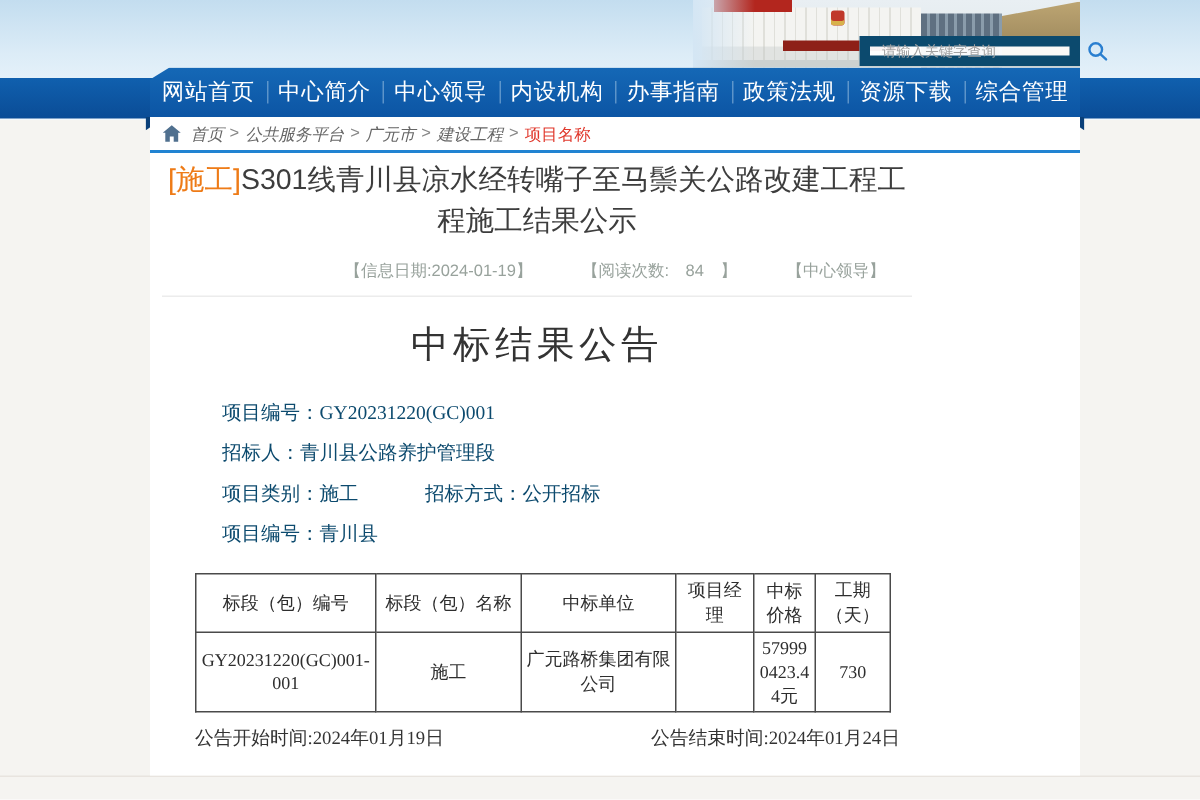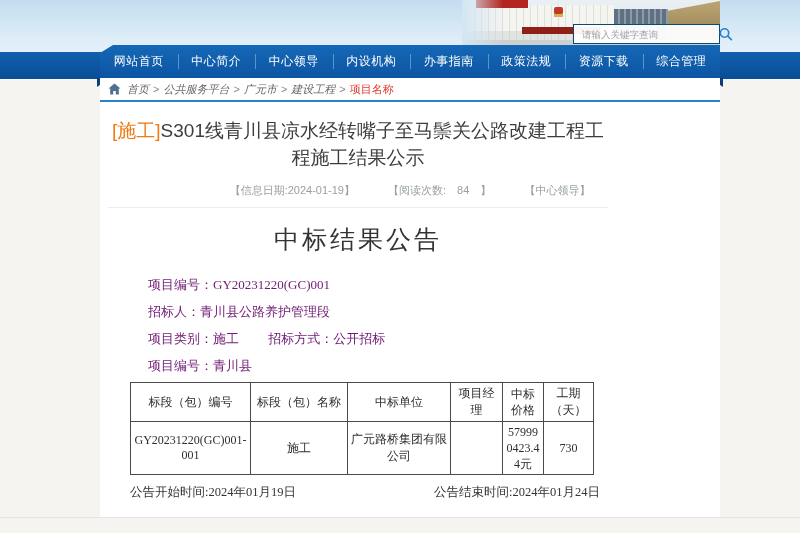--- a/index.html
+++ b/index.html
@@ -23,71 +23,71 @@
   .roof-sign{position:absolute;left:14px;top:0;width:52px;height:8px;background:#b3261e;}
   .street{position:absolute;left:0;bottom:0;width:100%;height:5px;background:#ccd1d0;}
   .glass-tower{position:absolute;left:152px;top:9px;width:54px;height:36px;
     background:repeating-linear-gradient(90deg,#5f7081 0 4px,#8a9cab 4px 6px);}
   .gold-tower{position:absolute;left:206px;top:1px;width:52px;height:44px;
     background:linear-gradient(180deg,#bda572 0%,#8f7c54 100%);
     clip-path:polygon(0 22%,100% 0,100% 100%,0 100%);}
   .photo .fade{position:absolute;inset:0;background:linear-gradient(90deg,#d4e6f4 0%,rgba(212,230,244,0) 16%);}
   
   .search{position:absolute;left:573px;top:24px;width:147px;height:20px;z-index:4;
-    background:rgba(255,255,255,.95);border:1px solid #0c4a6e;box-sizing:border-box;
+    background:rgba(255,255,255,.95);border:7px solid #0c4a6e;box-sizing:border-box;
     display:flex;align-items:center;}
   .search input{flex:1;border:none;outline:none;background:transparent;
     font-size:9.5px;color:#555;padding:0 4px 0 8px;font-family:inherit;}
   .search input::placeholder{color:#a2a2a2;}
   .search .mag{width:16px;height:14px;flex:0 0 16px;cursor:pointer;margin-right:3px;}
   
   .nav-tail{position:absolute;top:52px;height:27px;z-index:1;
     background:linear-gradient(180deg,#1060ae,#0a4c96);}
   .tail-left{left:0;width:106px;}
   .tail-right{left:714px;width:86px;}
   .fold{position:absolute;top:78px;width:13px;height:9px;background:#093f78;z-index:1;}
   .fold-left{left:97px;clip-path:polygon(0 0,100% 0,0 100%);}
   .fold-right{left:710px;clip-path:polygon(0 0,100% 0,100% 100%);}
   .nav{position:absolute;left:100px;top:45px;width:620px;height:33px;z-index:3;
     background:linear-gradient(180deg,#1568b6 0%,#0c55a4 100%);
     display:flex;align-items:stretch;
     clip-path:polygon(13px 0,100% 0,100% 100%,0 100%,0 8px);}
   .nav-item{flex:1;position:relative;display:flex;align-items:center;justify-content:center;
-    color:#ffffff;font-size:12px;cursor:pointer;letter-spacing:.5px;}
+    color:#ffffff;font-size:15px;cursor:pointer;letter-spacing:.5px;}
   .nav-item:not(:first-child)::before{content:"";position:absolute;left:0;top:9px;bottom:9px;width:1px;
     background:rgba(186,214,238,.45);}
   
   .page-white{position:absolute;left:100px;top:78px;width:620px;height:439px;background:#ffffff;z-index:2;}
   .page-bottom-line{position:absolute;left:0;top:517px;width:800px;border-top:1px solid #e8e4df;z-index:0;}
   
   .breadcrumb{position:absolute;left:0;top:0;width:620px;height:24px;box-sizing:border-box;
     border-bottom:2px solid #2183d2;background:#fff;
     display:flex;align-items:center;font-size:11px;color:#666;padding-left:8px;}
   .breadcrumb .home-icon{width:13px;height:12px;margin-right:4px;margin-top:-1px;}
   .crumb{cursor:pointer;margin:0 2px;color:#666;text-decoration:none;font-style:italic;}
   .crumb-sep{color:#888;margin:0 2px;}
   .crumb-current{color:#e0382c;margin-left:2px;}
   
-  .article{position:absolute;left:0;top:26px;width:516px;}
+  .article{position:absolute;left:0;top:16px;width:516px;}
   .title{width:500px;margin:13px 0 0 8px;text-align:center;
     font-size:19px;line-height:27px;color:#3d3d3d;}
   .title .cat{color:#ee7b17;}
   .meta{margin-top:12px;width:620px;text-align:center;font-size:11px;color:#98a29c;}
   .meta span{margin:0 15px;}
   .meta .print{cursor:pointer;}
   .meta-divider{margin:9px 8px 0 8px;border-bottom:1px solid #ececec;}
   .notice-heading{width:500px;margin:15px 0 15px 8px;text-align:center;
     font-family:"Liberation Serif","DejaVu Serif",serif;
     font-size:25px;color:#333;letter-spacing:3px;}
   .fields{margin:8px 0 0 48px;font-family:"Liberation Serif","DejaVu Serif",serif;
-    font-size:13px;color:#701a75;}
+    font-size:13px;color:#0c4a6e;}
   .field-row{line-height:27px;height:27px;white-space:nowrap;}
-  .field-pair + .field-pair{margin-left:26px;}
-  
-  table.result{border-collapse:collapse;margin:3px 0 0 30px;
+  .field-pair + .field-pair{margin-left:41px;}
+  
+  table.result{border-collapse:collapse;margin:13px 0 0 30px;
     font-family:"Liberation Serif","DejaVu Serif",serif;font-size:12px;color:#2e2e2e;
     table-layout:fixed;width:463px;padding-left:28px;}
   table.result th,table.result td{border:1px solid #4a4a4a;text-align:center;
     font-weight:normal;padding:2px 3px;box-sizing:border-box;overflow:hidden;}
   table.result thead tr{height:38px;}
   table.result tbody tr{height:44px;}
   td.price,th.price{word-break:break-all;line-height:16px;padding:2px 2px;}
   
   .times{margin:9px 0 0 30px;width:470px;display:flex;justify-content:space-between;
     font-family:"Liberation Serif","DejaVu Serif",serif;font-size:12.5px;color:#333;}

